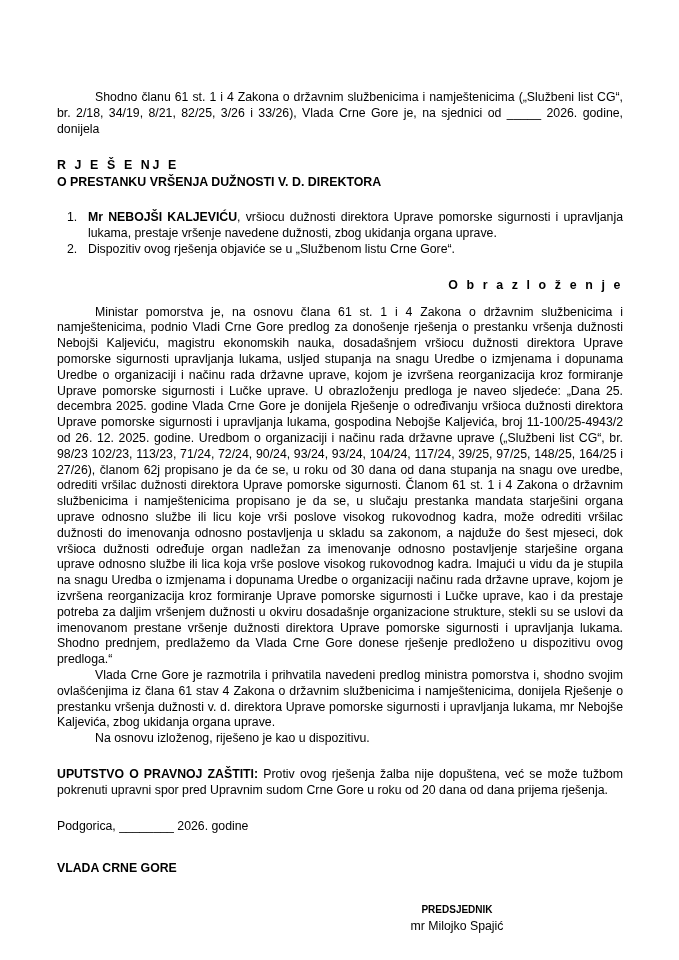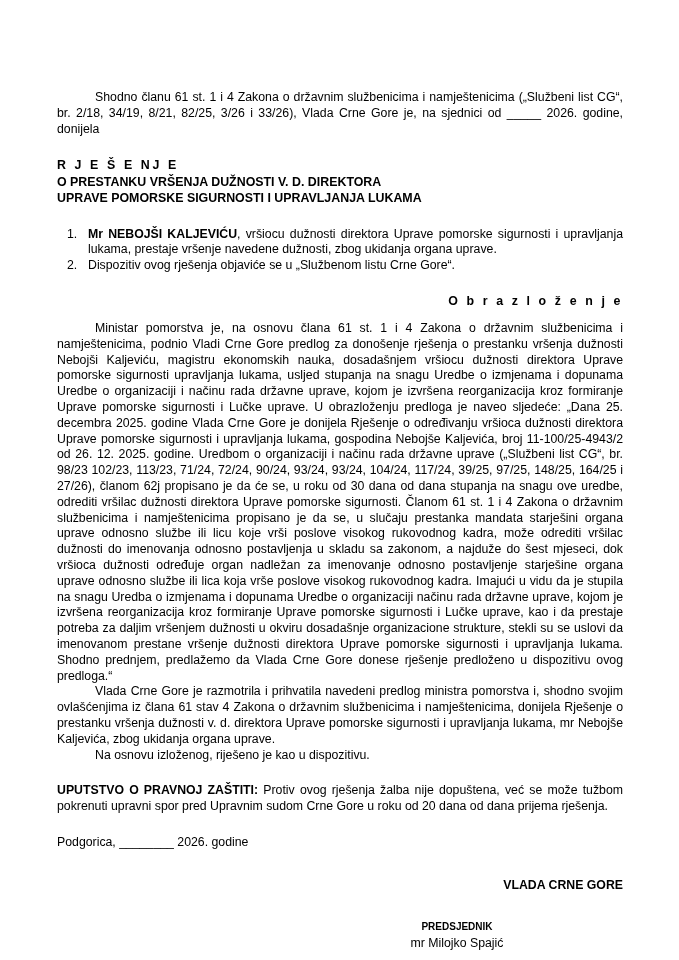--- a/index.html
+++ b/index.html
@@ -72,21 +72,21 @@
     position: absolute;
     left: 10px;
     top: 0;
   }
   .bold { font-weight: bold; }
   .footer-block {
     font-size: 12.3px;
     line-height: 15.8px;
   }
   .center-bold {
-    text-align: right;
+    text-align: left;
     font-weight: bold;
     font-size: 12.3px;
   }
   .sign-block {
     margin-left: 300px;
     text-align: center;
     width: 200px;
   }
   .sign-title {
     font-weight: bold;
@@ -104,21 +104,20 @@
 <div class="page">
   <div class="content">
 
     <p class="indent">Shodno članu 61 st. 1 i 4 Zakona o državnim službenicima i namještenicima („Službeni list CG“, br. 2/18, 34/19, 8/21, 82/25, 3/26 i 33/26), Vlada Crne Gore je, na sjednici od _____ 2026. godine, donijela</p>
 
     <div class="gap-lg"></div>
 
     <div class="title-block">
       <div class="title-main">R J E Š E NJ E</div>
       <div>O PRESTANKU VRŠENJA DUŽNOSTI V. D. DIREKTORA</div>
-      <div>UPRAVE POMORSKE SIGURNOSTI I UPRAVLJANJA LUKAMA</div>
     </div>
 
     <div class="gap-lg"></div>
 
     <ol class="disp-list">
       <li>
         <span class="num">1.</span><span class="bold">Mr NEBOJŠI KALJEVIĆU</span><span>, vršiocu dužnosti direktora Uprave pomorske sigurnosti i upravljanja lukama, prestaje vršenje navedene dužnosti, zbog ukidanja organa uprave.</span>
       </li>
       <li>
         <span class="num">2.</span><span>Dispozitiv ovog rješenja objaviće se u „Službenom listu Crne Gore“.</span>

